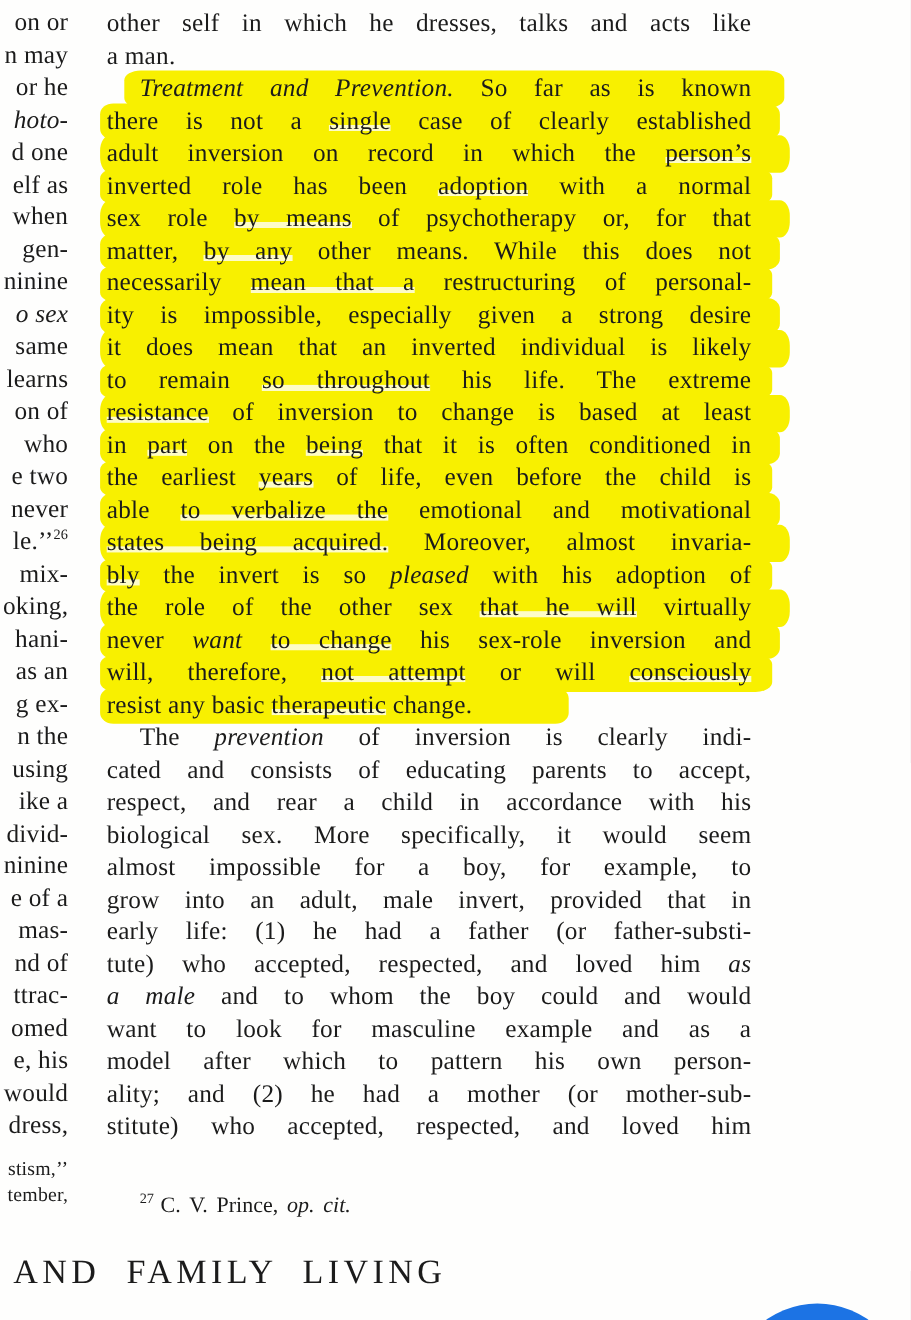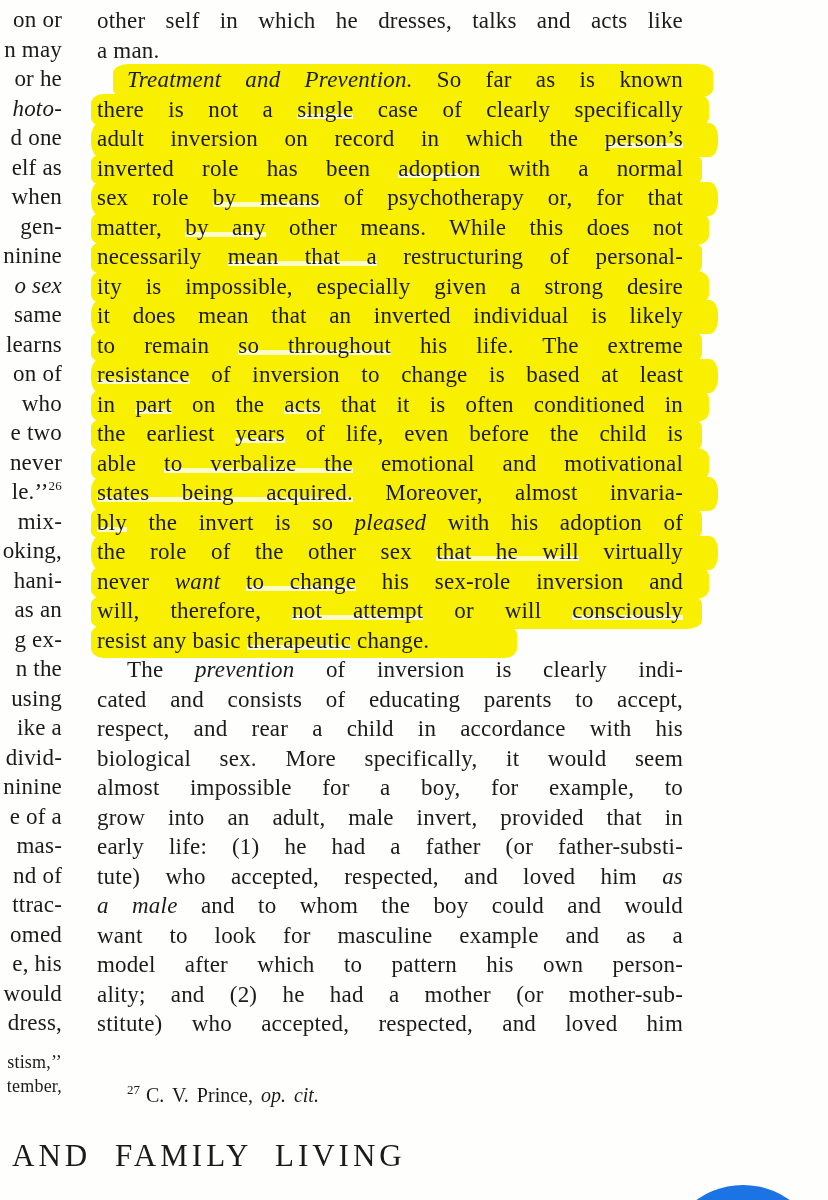--- a/index.html
+++ b/index.html
@@ -96,31 +96,31 @@
       <div class="frag"><span>e, his</span></div>
       <div class="frag"><span>would</span></div>
       <div class="frag"><span>dress,</span></div>
       <div class="frag sm gap"><span>stism,’’</span></div>
       <div class="frag sm"><span>tember,</span></div>
     </div>
   <div class="main-col" id="mainCol">
       <div class="line"><span>other self in which he dresses, talks and acts like</span></div>
       <div class="line nojust"><span>a man.</span></div>
       <div class="line hl indent first"><em>Treatment and Prevention.</em><span> So far as is known</span></div>
-      <div class="line hl"><span>there is not a </span><span class="u">single</span><span> case of clearly specifically</span></div>
+      <div class="line hl"><span>there is not a </span><span class="u">single</span><span> case of clearly established</span></div>
       <div class="line hl"><span>adult inversion on record in which the </span><span class="u">person’s</span></div>
       <div class="line hl"><span>inverted role has been </span><span class="u">adoption</span><span> with a normal</span></div>
       <div class="line hl"><span>sex role </span><span class="u">by means</span><span> of psychotherapy or, for that</span></div>
       <div class="line hl"><span>matter, </span><span class="u">by any</span><span> other means. While this does not</span></div>
       <div class="line hl"><span>necessarily </span><span class="u">mean that a</span><span> restructuring of personal-</span></div>
       <div class="line hl"><span>ity is impossible, especially given a strong desire</span></div>
       <div class="line hl"><span>it does mean that an inverted individual is likely</span></div>
       <div class="line hl"><span>to remain </span><span class="u">so throughout</span><span> his life. The extreme</span></div>
       <div class="line hl"><span class="u">resistance</span><span> of inversion to change is based at least</span></div>
-      <div class="line hl"><span>in </span><span class="u">part</span><span> on the </span><span class="u">acts</span><span> that it is often conditioned in</span></div>
+      <div class="line hl"><span>in </span><span class="u">part</span><span> on the </span><span class="u">being</span><span> that it is often conditioned in</span></div>
       <div class="line hl"><span>the earliest </span><span class="u">years</span><span> of life, even before the child is</span></div>
       <div class="line hl"><span>able </span><span class="u">to verbalize the</span><span> emotional and motivational</span></div>
       <div class="line hl"><span class="u">states being acquired.</span><span> Moreover, almost invaria-</span></div>
       <div class="line hl"><span class="u">bly</span><span> the invert is so </span><em>pleased</em><span> with his adoption of</span></div>
       <div class="line hl"><span>the role of the other sex </span><span class="u">that he will</span><span> virtually</span></div>
       <div class="line hl"><span>never </span><em>want</em><span> </span><span class="u">to change</span><span> his sex-role inversion and</span></div>
       <div class="line hl"><span>will, therefore, </span><span class="u">not attempt</span><span> or will </span><span class="u">consciously</span></div>
       <div class="line hl nojust short"><span>resist any basic </span><span class="u">therapeutic</span><span> change.</span></div>
       <div class="line indent"><span>The </span><em>prevention</em><span> of inversion is clearly indi-</span></div>
       <div class="line"><span>cated and consists of educating parents to accept,</span></div>

